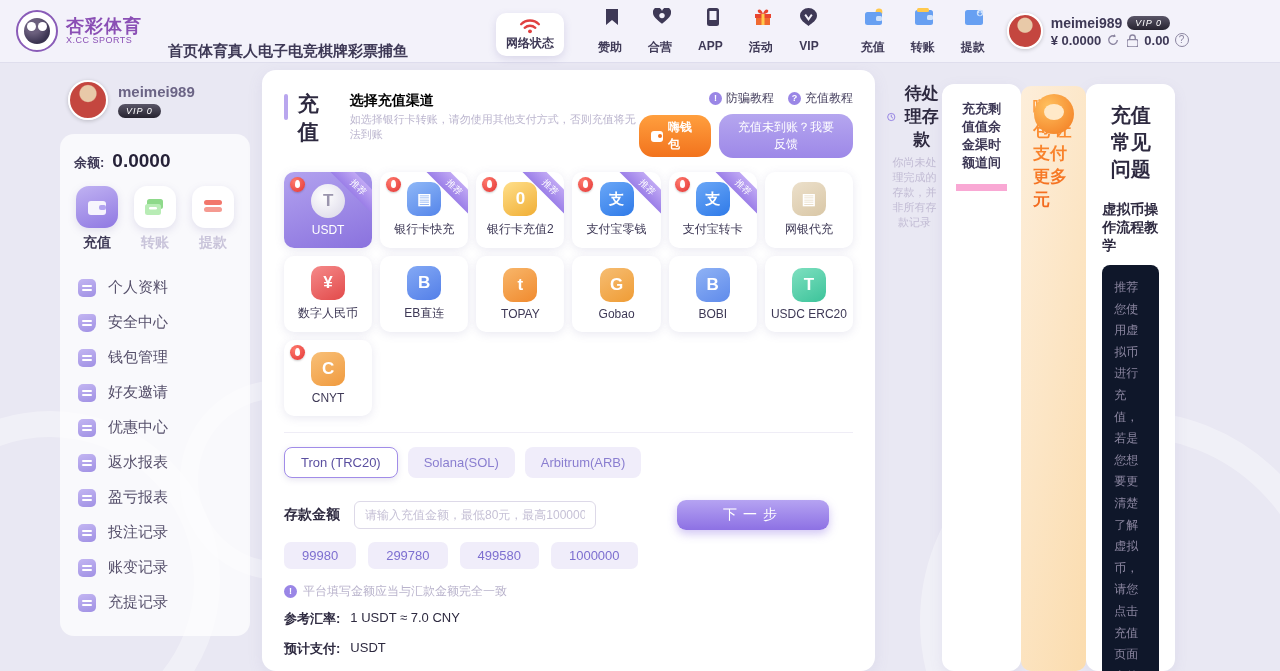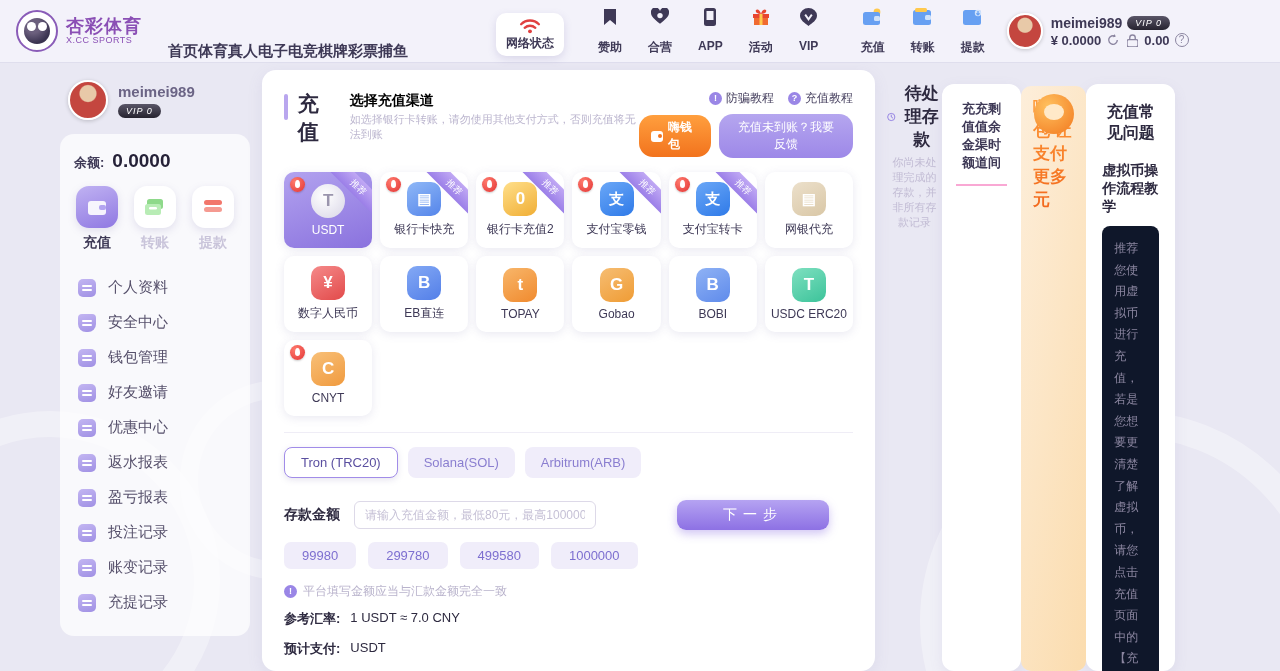--- a/index.html
+++ b/index.html
@@ -22,21 +22,21 @@
   .logo-title { font-size:18px; font-weight:bold; color:#8a4fb5; line-height:1; letter-spacing:1px; }
   .logo-sub { font-size:9px; color:#8a4fb5; letter-spacing:.5px; }
   .nav-links { display:flex; margin-left:26px;margin-top:40px; }
   .nav-links a { font-size:15px; font-weight:bold; color:#3e3956; text-decoration:none; cursor:pointer; }
 
   .network-card { margin-left:88px; background:#fff; border-radius:10px; padding:5px 10px 4px; display:flex; flex-direction:column; align-items:center; box-shadow:0 3px 8px rgba(100,90,160,.18); cursor:pointer; margin-top:6px; }
   .network-card svg { display:block; }
   .network-card span { font-size:12px; font-weight:bold; margin-top:1px; }
 
   .shortcuts { display:flex; gap:26px; margin-left:34px; }
-  .shortcut { display:flex; flex-direction:column; align-items:center; gap:12px; cursor:pointer; }
+  .shortcut { display:flex; flex-direction:column; align-items:flex-end; gap:12px; cursor:pointer; }
   .shortcut .slabel { font-size:12px; font-weight:bold; color:#3e3956; }
   .sc-ic { width:20px; height:20px; display:flex; align-items:center; justify-content:center; }
 
   .wallet-shortcuts { display:flex; gap:26px; margin-left:42px; }
 
   .user-area { display:flex; align-items:center; gap:8px; margin-left:22px; }
   .avatar { width:36px; height:36px; border-radius:50%; background:radial-gradient(circle at 50% 32%, #e8c9a8 26%, #c4463f 30%); border:2px solid #fff; box-shadow:0 1px 4px rgba(0,0,0,.2); cursor:pointer; }
   .user-meta { display:flex; flex-direction:column; gap:2px; }
   .um-row { display:flex; align-items:center; gap:5px; }
   .u-name { font-size:14px; font-weight:bold; color:#3e3956; }
@@ -130,42 +130,42 @@
   .info-row { display:flex; gap:10px; font-size:13px; color:#2e2a40; margin-bottom:12px; }
   .info-row .lab { font-weight:bold; }
 
   
   .right-col { width:288px; flex:none; display:flex; flex-direction:row; }
   .pending-header { text-align:center; padding:12px 0 4px; }
   .ph-title-row { display:inline-flex; align-items:center; gap:6px; }
   .ph-title { font-size:17px; font-weight:bold; color:#2e2a40; }
   .ph-sub { font-size:11px; color:#c2bcd4; margin-top:4px; }
   .pending-card { background:#fff; border-radius:12px; margin-top:14px; padding:14px 14px 18px; box-shadow:0 4px 14px rgba(120,110,170,.10); }
-  .pending-cols { display:flex; justify-content:space-between; padding:2px 6px 12px; border-bottom:2px solid #f9a8d4; }
+  .pending-cols { display:flex; justify-content:space-between; padding:2px 6px 12px; border-bottom:7px solid #f9a8d4; }
   .pending-cols span { font-size:13px; font-weight:bold; color:#3e3956; }
   .empty-state { display:flex; flex-direction:column; align-items:center; padding:18px 0 6px; }
   .empty-illus { position:relative; width:120px; height:110px; }
   .bubble { position:absolute; right:-6px; top:-2px; width:40px; height:26px; background:#e3e1ec; border-radius:13px; display:flex; align-items:center; justify-content:center; gap:3px; }
   .bubble::after { content:""; position:absolute; left:6px; bottom:-5px; border:5px solid transparent; border-top-color:#e3e1ec; }
   .bubble i { width:4px; height:4px; border-radius:50%; background:#fff; }
   .paper { position:absolute; left:24px; top:12px; width:66px; height:58px; background:#f4f3f8; border-radius:3px; box-shadow:0 1px 3px rgba(0,0,0,.06); }
   .paper::before { content:""; position:absolute; left:9px; top:8px; width:48px; height:20px; background:#e0deea; border-radius:2px; }
   .paper::after { content:""; position:absolute; left:9px; top:34px; width:48px; height:3px; background:#e0deea; box-shadow:0 7px 0 #e0deea, 0 14px 0 #e0deea; }
   .tray { position:absolute; left:8px; bottom:4px; width:100px; height:44px; background:#d7d5e2; border-radius:4px 4px 8px 8px; }
   .tray::before { content:""; position:absolute; left:18px; top:-2px; right:18px; height:12px; background:#c8c6d6; border-radius:2px; }
   .empty-text { font-size:12px; color:#c2bcd4; margin-top:12px; }
 
   .promo-banner { margin-top:16px; border-radius:10px; background:linear-gradient(100deg,#fdeeda,#fbdcae); padding:10px 12px; position:relative; overflow:hidden; cursor:pointer; }
   .pb-title { font-size:17px; font-weight:bold; background:linear-gradient(180deg,#ff9d3a,#f2671c); -webkit-background-clip:text; background-clip:text; color:transparent; }
   .mascot { position:absolute; right:8px; top:4px; width:48px; height:48px; }
   .mascot .m-body { position:absolute; inset:4px; border-radius:50%; background:radial-gradient(circle at 35% 30%, #ffc05e, #f2791f); }
   .mascot .m-face { position:absolute; left:14px; top:14px; width:20px; height:16px; border-radius:50%; background:#ffe9c8; }
 
   .faq-card { background:#fff; border-radius:12px; margin-top:14px; padding:18px 16px; box-shadow:0 4px 14px rgba(120,110,170,.10); flex:1; }
-  .faq-title { text-align:center; font-size:16px; font-weight:bold; color:#2e2a40; margin-bottom:18px; }
+  .faq-title { text-align:center; font-size:20px; font-weight:bold; color:#2e2a40; margin-bottom:18px; }
   .faq-q { font-size:14px; font-weight:bold; color:#2e2a40; margin-bottom:10px; cursor:pointer; }
   .faq-box { background:#0f172a; border-radius:8px; padding:12px; font-size:12px; line-height:1.8; color:#8b86a0; margin-bottom:18px; }
 </style>
 </head>
 <body>
 
 <div class="bg-decor d1"></div>
 <div class="bg-decor d2"></div>
 <div class="bg-decor d3"></div>
 

